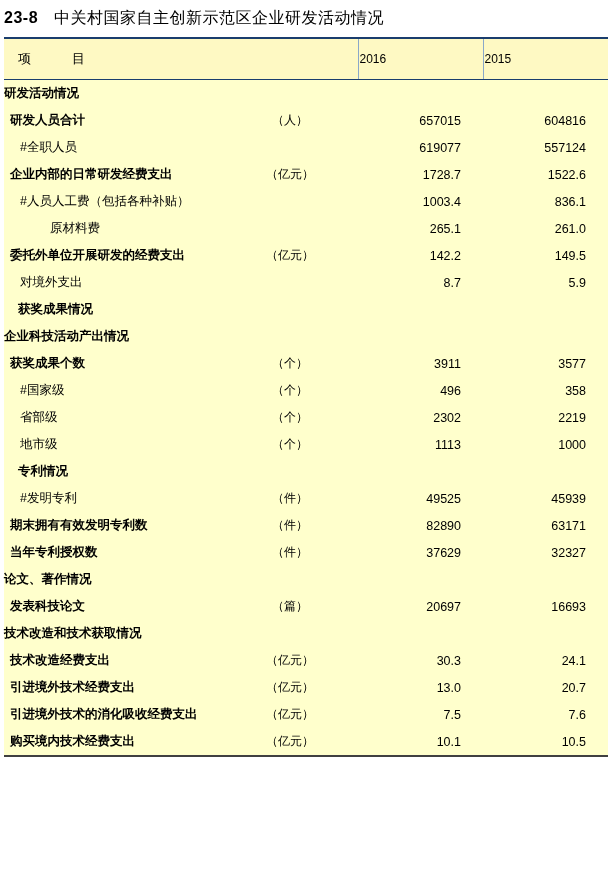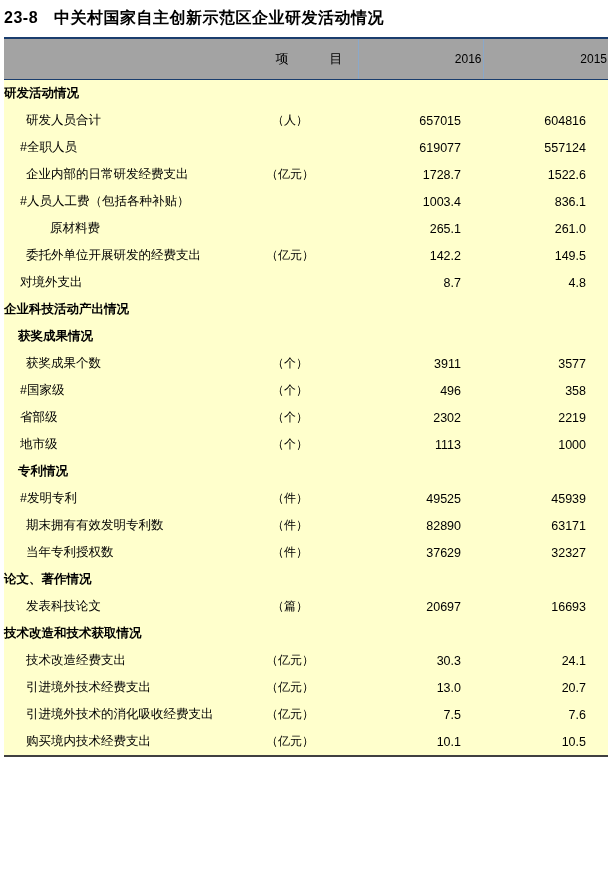--- a/index.html
+++ b/index.html
@@ -28,43 +28,43 @@
     font-size: 16px;
     font-weight: bold;
     letter-spacing: 0.5px;
   }
   .title-num {
     font-weight: bold;
     font-size: 16px;
     margin-right: 16px;
   }
   .title-text {
-    font-weight: bold;
+    font-weight: normal;
     font-size: 16px;
   }
   table.stat {
     border-collapse: collapse;
     width: 604px;
     margin-left: 4px;
     table-layout: fixed;
   }
   table.stat col.c-item { width: 218px; }
   table.stat col.c-unit { width: 136px; }
   table.stat col.c-y1 { width: 125px; }
   table.stat col.c-y2 { width: 125px; }
 
   thead th {
-    background: #a3a3a3;
+    background: #fef9c3;
     border-top: 2px solid #1a3d6d;
     border-bottom: 1px solid #1a3d6d;
     height: 38px;
     font-size: 12.5px;
     font-weight: normal;
     color: #000;
-    text-align: right;
+    text-align: left;
     vertical-align: middle;
   }
   thead th.h-item {
     letter-spacing: 14px;
     padding-left: 14px;
     font-size: 13px;
   }
   thead th.h-year {
     border-left: 1px solid #8aa8c9;
     font-size: 12px;
@@ -87,21 +87,21 @@
     text-align: center;
     font-size: 12px;
   }
   td.val {
     text-align: right;
     padding-right: 22px;
     font-size: 12.5px;
   }
   .lvl0 { padding-left: 0; font-weight: bold; }
   .lvl1 { padding-left: 14px; font-weight: bold; }
-  .lvl2 { padding-left: 22px; font-weight: normal; }
+  .lvl2 { padding-left: 6px; font-weight: bold; }
   .lvl3 { padding-left: 16px; font-weight: normal; }
   .lvl4 { padding-left: 46px; font-weight: normal; }
 </style>
 </head>
 <body>
 
 <div class="page">
 
   <div class="title-row">
     <span class="title-num">23-8</span>
@@ -162,30 +162,30 @@
         <tr>
           <td class="item lvl2">委托外单位开展研发的经费支出</td>
           <td class="unit">（亿元）</td>
           <td class="val">142.2</td>
           <td class="val">149.5</td>
         </tr>
         <tr>
           <td class="item lvl3">对境外支出</td>
           <td class="unit"></td>
           <td class="val">8.7</td>
-          <td class="val">4.8</td>
+          <td class="val">5.9</td>
+        </tr>
+        <tr>
+          <td class="item lvl1">获奖成果情况</td>
+          <td class="unit"></td>
+          <td class="val"></td>
+          <td class="val"></td>
         </tr>
         <tr>
           <td class="item lvl0">企业科技活动产出情况</td>
-          <td class="unit"></td>
-          <td class="val"></td>
-          <td class="val"></td>
-        </tr>
-        <tr>
-          <td class="item lvl1">获奖成果情况</td>
           <td class="unit"></td>
           <td class="val"></td>
           <td class="val"></td>
         </tr>
         <tr>
           <td class="item lvl2">获奖成果个数</td>
           <td class="unit">（个）</td>
           <td class="val">3911</td>
           <td class="val">3577</td>
         </tr>

